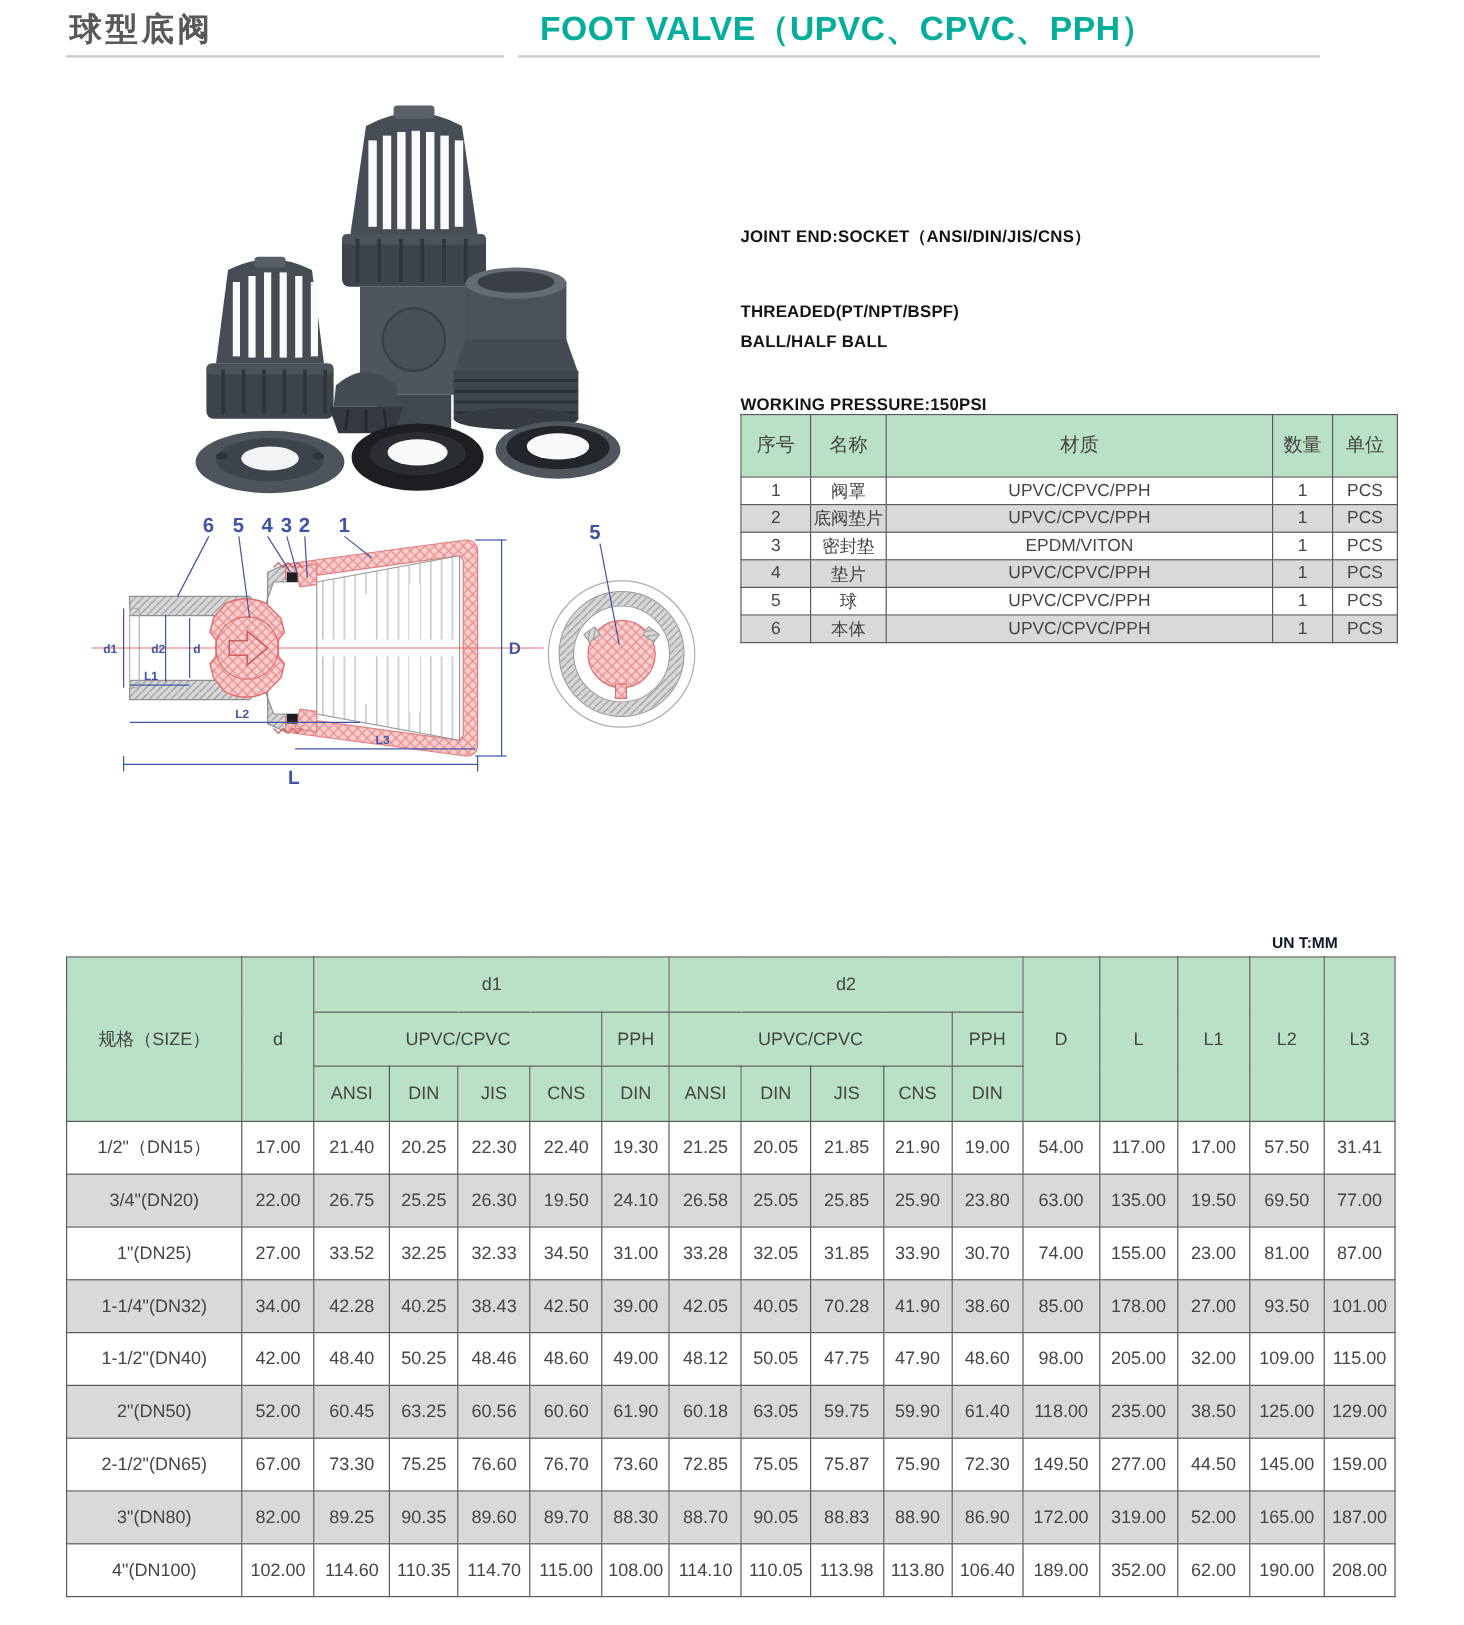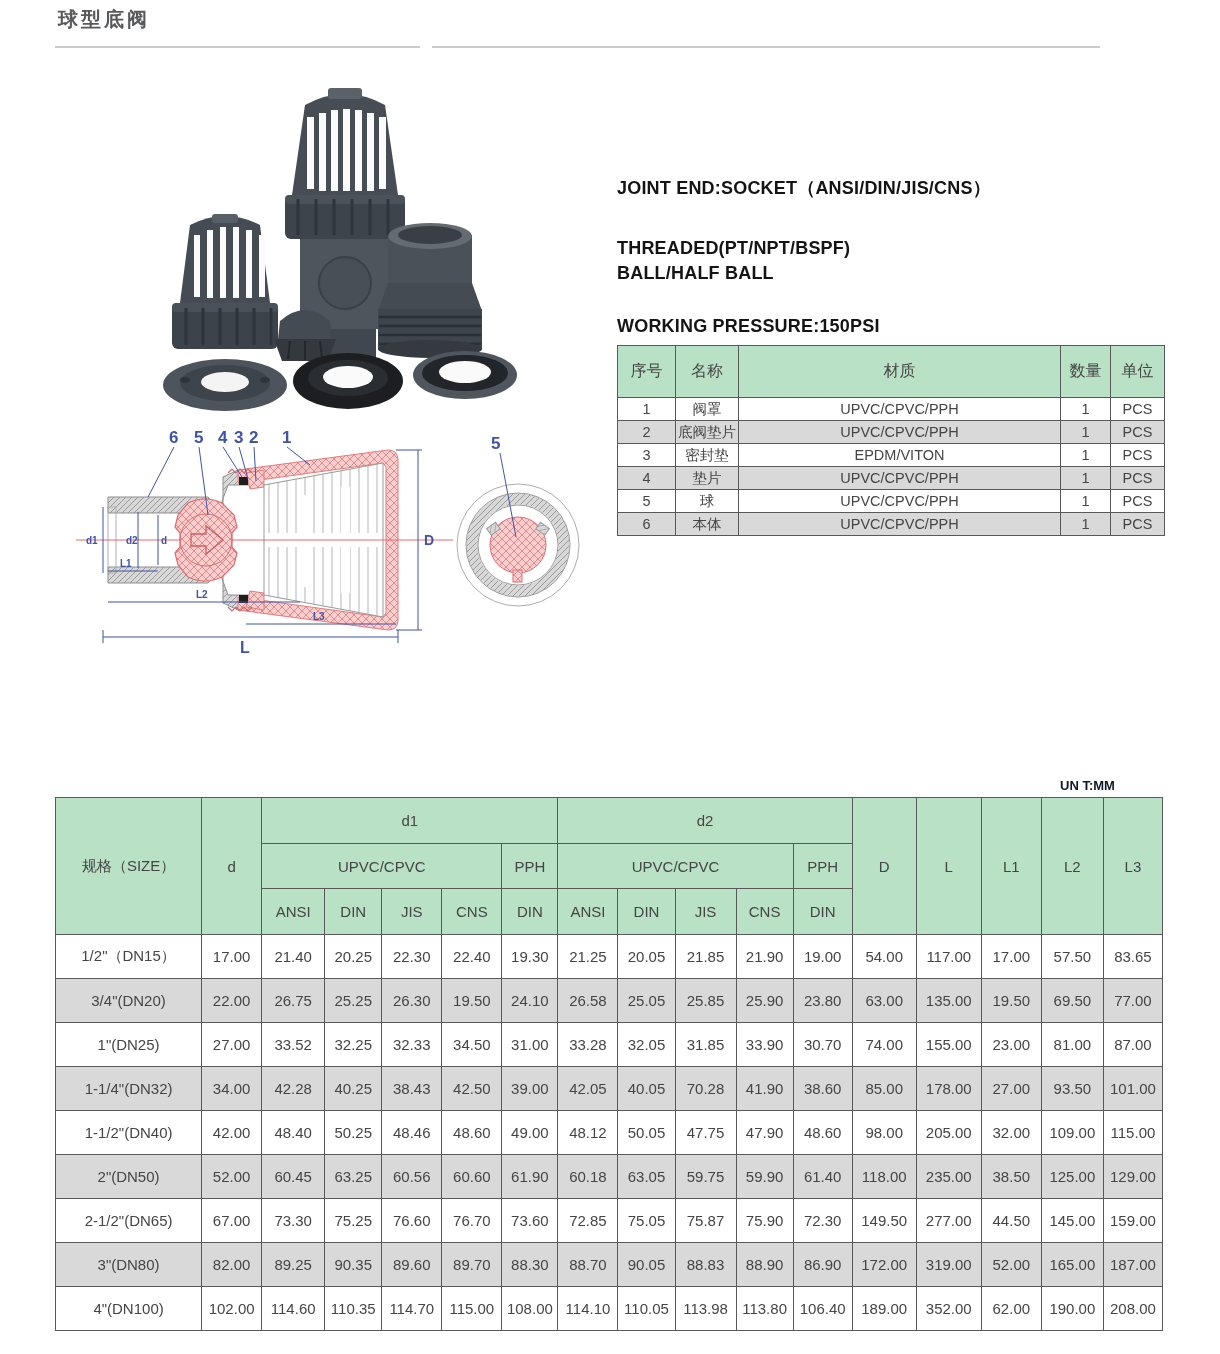--- a/index.html
+++ b/index.html
@@ -1,33 +1,33 @@
 <!DOCTYPE html>
 <html><head>
 <meta charset="utf-8">
 <style>
   * { margin:0; padding:0; box-sizing:border-box; }
   html,body { background:#ffffff; }
   body { font-family:"Liberation Sans","DejaVu Sans",sans-serif; color:#404040; }
   .page { position:relative; width:1220px; height:1354px; background:#ffffff; overflow:hidden; }
 
   
-  .title-zh { position:absolute; left:58px; top:6px; font-size:20px; font-weight:700; color:#58595B; letter-spacing:3px; }
+  .title-zh { position:absolute; left:58px; top:6px; font-size:27px; font-weight:700; color:#58595B; letter-spacing:3px; }
   .title-en { position:absolute; left:450px; top:5px; font-size:28px; font-weight:700; color:#00AE9B; letter-spacing:0.5px; }
   .rule { position:absolute; height:2px; background:#C9CACA; top:46px; }
   .rule-zh { left:55px; width:365px; }
   .rule-en { left:432px; width:668px; }
 
   
   .photo { position:absolute; left:60px; top:75px; }
   .drawing { position:absolute; left:58px; top:415px; }
 
   
   .specs { position:absolute; left:617px; top:176px; width:560px; }
-  .spec-line { position:absolute; left:0; font-size:18px; font-weight:700; color:#141414; letter-spacing:0.2px; white-space:nowrap; }
+  .spec-line { position:absolute; left:0; font-size:14px; font-weight:700; color:#141414; letter-spacing:0.2px; white-space:nowrap;margin-top:13px; }
   .spec-1 { top:0; } .spec-2 { top:62px; } .spec-3 { top:87px; } .spec-4 { top:140px; }
 
   
   .parts-table { position:absolute; left:617px; top:345px; width:547px; border-collapse:collapse; table-layout:fixed; font-size:15px; color:#454545; }
   .parts-table th, .parts-table td { border:1.5px solid #595959; text-align:center; vertical-align:middle; overflow:hidden; white-space:nowrap; }
   .parts-table thead th { background:#B9E1C6; height:52px; font-weight:400; font-size:16px; }
   .parts-table tbody td { height:23px; font-size:14.5px; }
   .parts-table tbody tr:nth-child(even) td { background:#D9D9D9; }
 
   
@@ -45,20 +45,21 @@
 
   svg text { font-family:"Liberation Sans","DejaVu Sans",sans-serif; }
   .dimtxt { fill:#3F54A7; font-weight:700; }
 </style>
 </head>
 <body>
 
 <div class="page">
 
   <div class="title-zh">球型底阀</div>
+  <div class="title-en">FOOT VALVE（UPVC、CPVC、PPH）</div>
   <div class="rule rule-zh"></div>
   <div class="rule rule-en"></div>
 
   <svg class="photo" width="500" height="340" viewBox="0 0 500 340">
     <g>
       <path d="M245,30 Q285,8 325,30 L338,120 L232,120 Z" fill="#474D55"></path>
       <rect x="268" y="13" width="34" height="11" rx="3" fill="#5A6169"></rect>
       <g fill="#FBFBFB">
         <rect x="247" y="42" width="7" height="72"></rect>
           <rect x="259" y="38" width="7" height="78"></rect>
@@ -383,21 +384,21 @@
         <td>19.30</td>
         <td>21.25</td>
         <td>20.05</td>
         <td>21.85</td>
         <td>21.90</td>
         <td>19.00</td>
         <td>54.00</td>
         <td>117.00</td>
         <td>17.00</td>
         <td>57.50</td>
-        <td>83.65</td>
+        <td>31.41</td>
       </tr>
         <tr>
         <td>3/4"(DN20)</td>
         <td>22.00</td>
         <td>26.75</td>
         <td>25.25</td>
         <td>26.30</td>
         <td>19.50</td>
         <td>24.10</td>
         <td>26.58</td>

